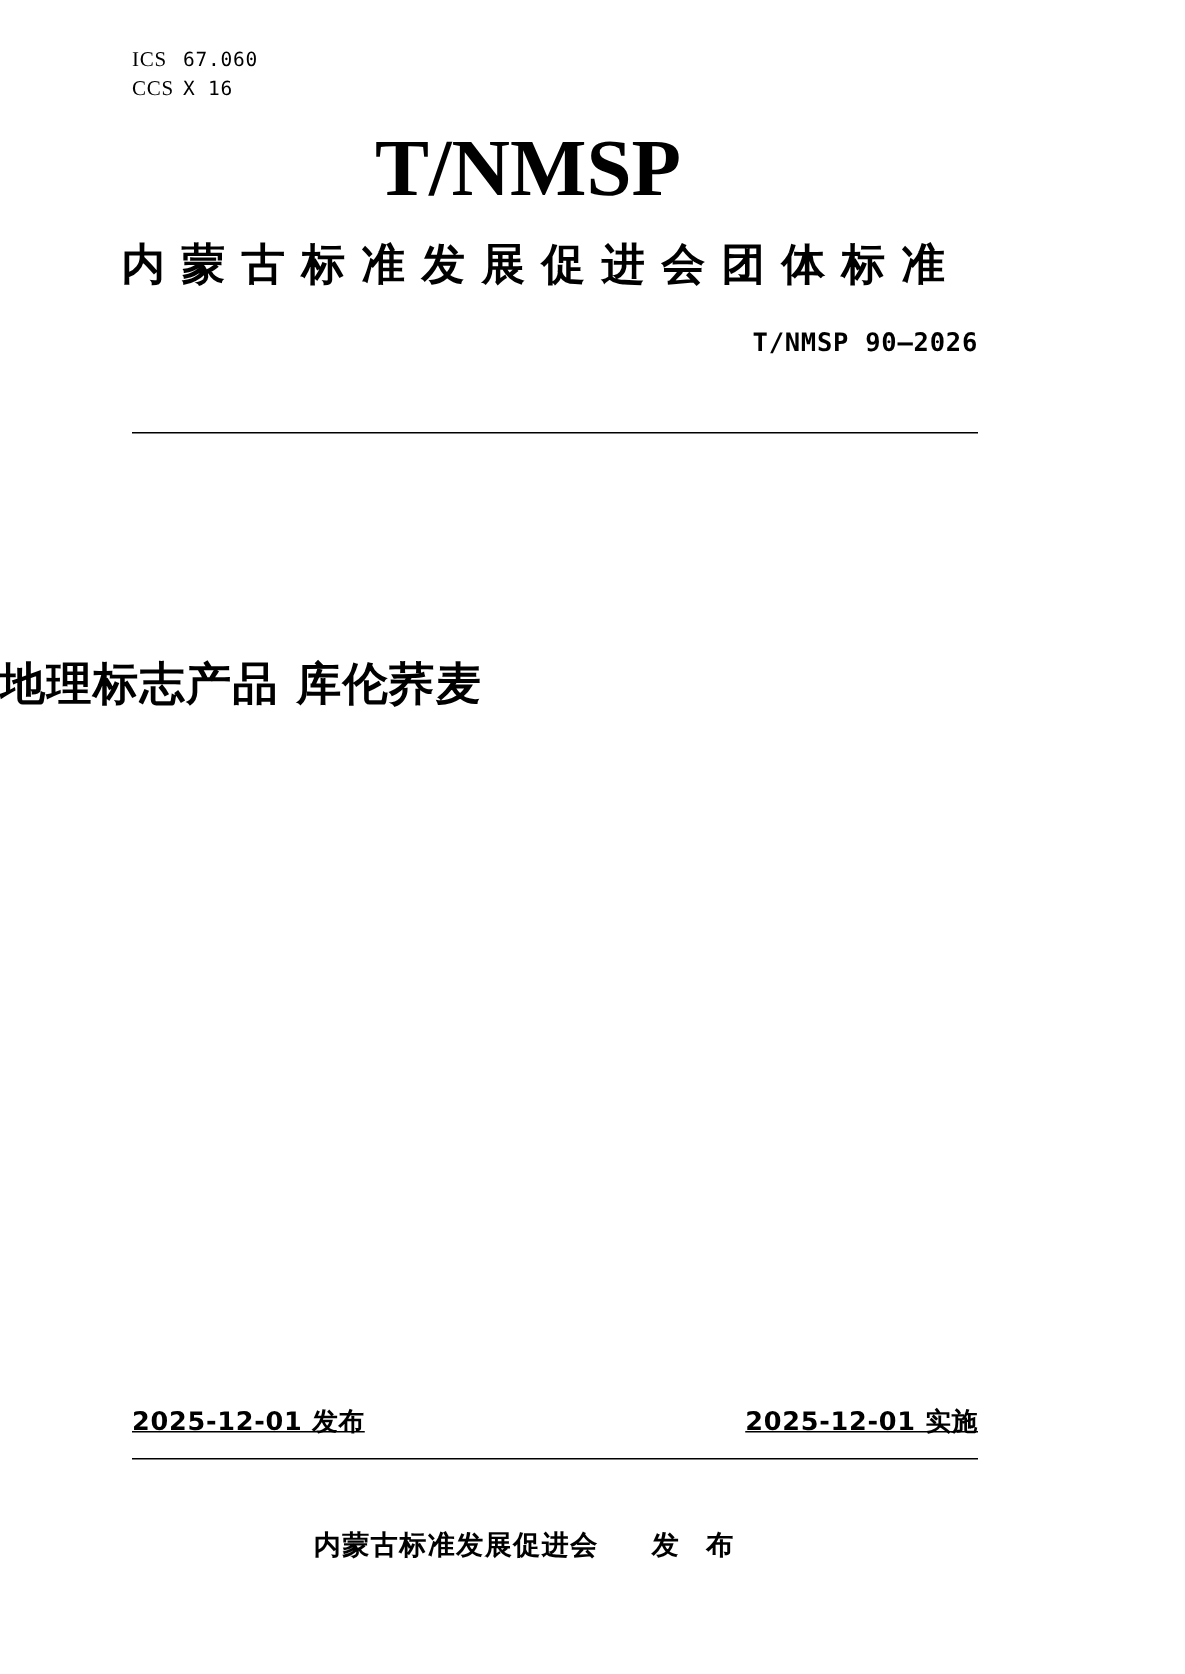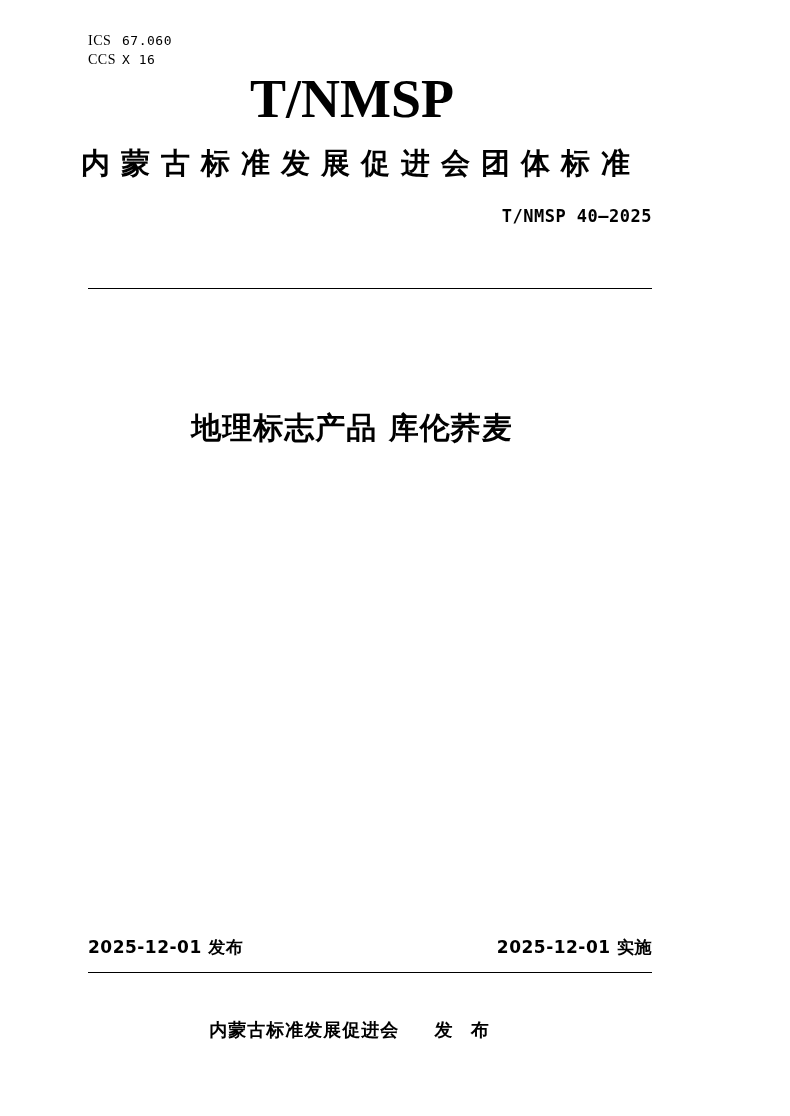--- a/index.html
+++ b/index.html
@@ -46,21 +46,21 @@
     font-family: "DejaVu Sans Mono", monospace;
     font-size: 13px;
     letter-spacing: 0.5px;
   }
 
   
   .masthead {
     position: absolute;
     left: 0;
     right: 0;
-    top: 71px;
+    top: 84px;
     text-align: center;
   }
   .logo-text {
     font-family: "Liberation Serif", serif;
     font-weight: bold;
     font-size: 54px;
     letter-spacing: 0px;
     line-height: 1.05;
   }
   .org-line {
@@ -87,22 +87,22 @@
     right: 52px;
     top: 288px;
     border-top: 1.6px solid #000;
   }
 
   
   .title-block {
     position: absolute;
     left: 0;
     right: 0;
-    top: 408px;
-    text-align: center;
+    top: 436px;
+    text-align: left;
   }
   .title-cn {
     font-family: "DejaVu Sans", sans-serif;
     font-weight: bold;
     font-size: 30px;
     letter-spacing: 1px;
   }
   .title-en {
     margin-top: 32px;
     font-family: "Liberation Serif", serif;
@@ -116,20 +116,21 @@
     left: 88px;
     right: 52px;
     top: 936px;
     display: flex;
     justify-content: space-between;
     align-items: baseline;
     font-family: "DejaVu Sans", sans-serif;
     font-weight: bold;
     font-size: 17px;
     letter-spacing: 0.5px;
+    text-decoration: underline;
   }
   .bottom-rule {
     position: absolute;
     left: 88px;
     right: 52px;
     top: 972px;
     border-top: 1.6px solid #000;
   }
   .publisher {
     position: absolute;
@@ -159,21 +160,21 @@
     </div>
     <div class="code-row">
       <span class="code-label">CCS</span>
       <span class="code-value">X 16</span>
     </div>
   </div>
 
   <div class="masthead">
     <div class="logo-text">T/NMSP</div>
     <div class="org-line">内蒙古标准发展促进会团体标准</div>
-    <div class="std-number">T/NMSP 40—2025</div>
+    <div class="std-number">T/NMSP 90—2026</div>
   </div>
 
   <div class="rule"></div>
 
   <div class="title-block">
     <div class="title-cn">地理标志产品 库伦荞麦</div>
   </div>
 
   <div class="dates">
     <span>2025-12-01 发布</span>

